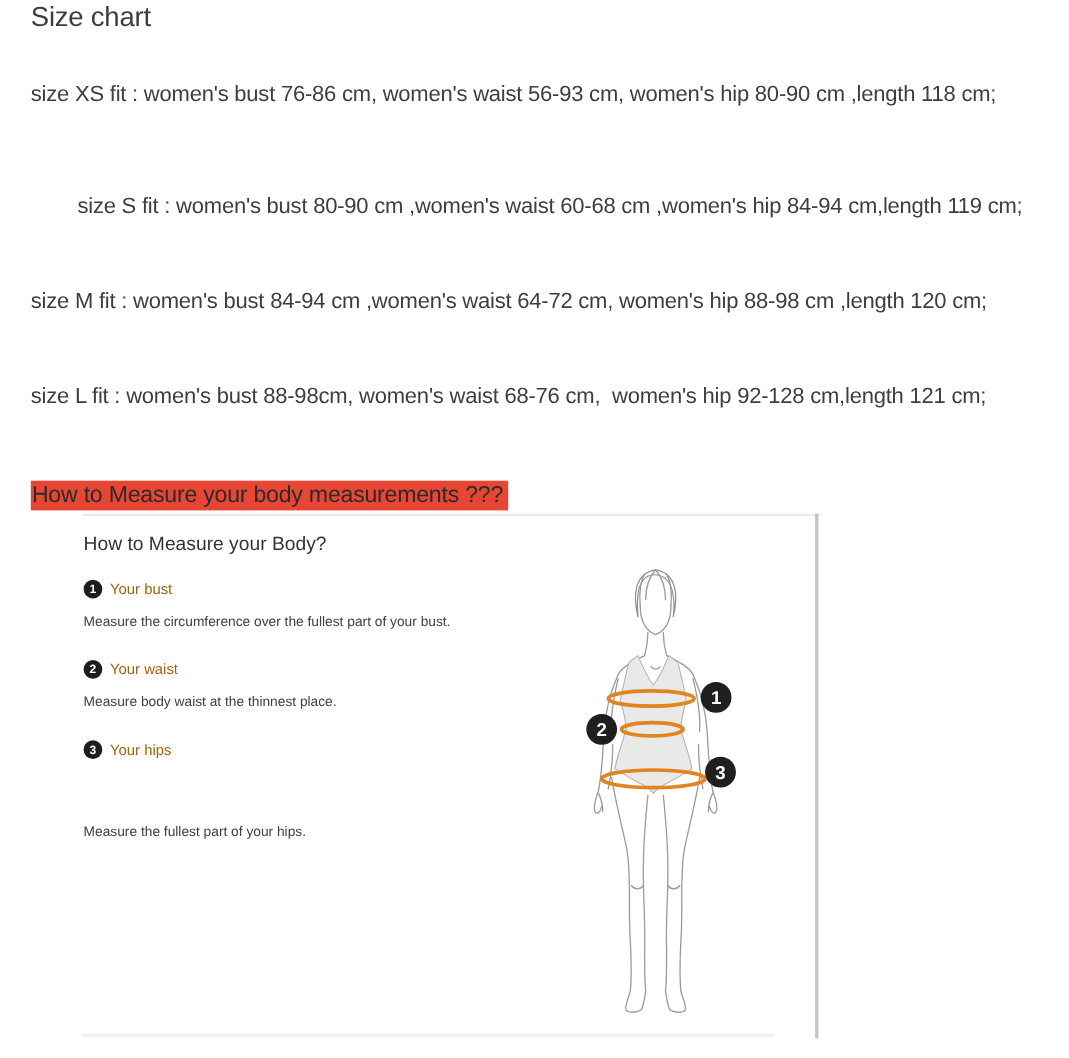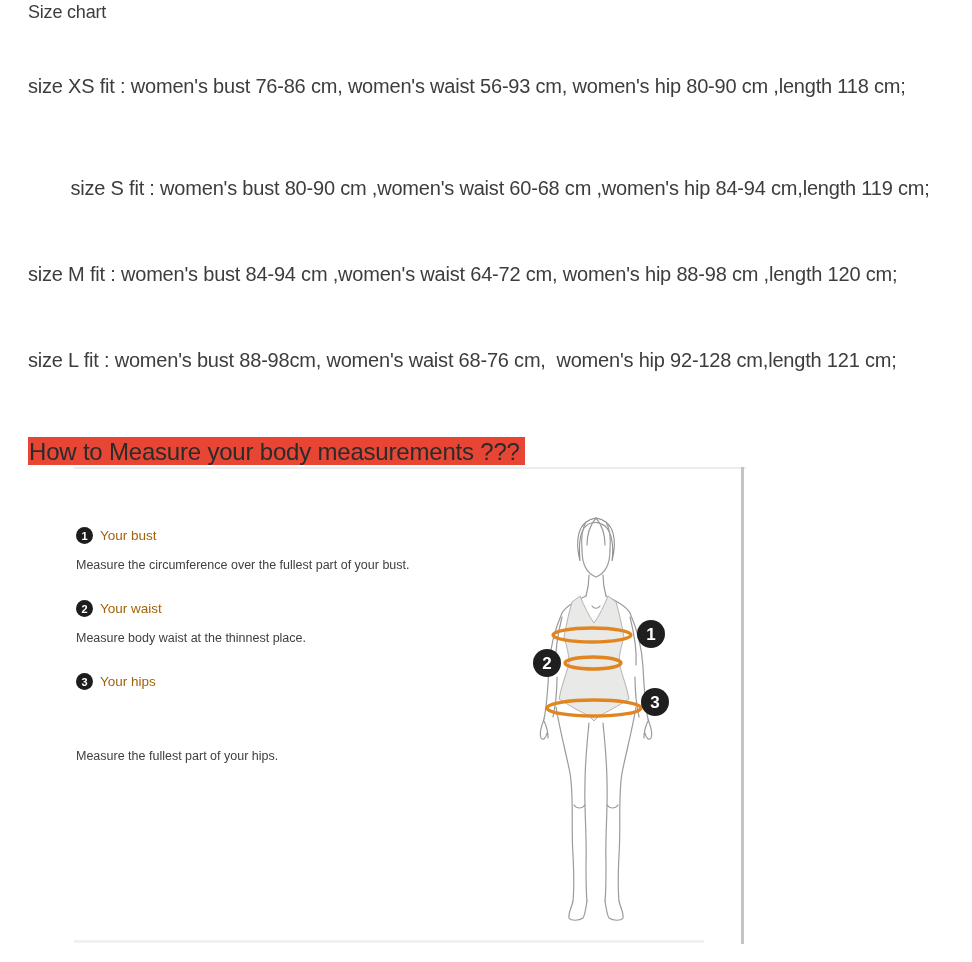--- a/index.html
+++ b/index.html
@@ -4,36 +4,36 @@
 <style>
   html,body{margin:0;padding:0;}
   body{
     width:972px;height:962px;background:#ffffff;position:relative;
     font-family:"Liberation Sans","DejaVu Sans",sans-serif;
     overflow:hidden;
   }
   
   .page-title{
     position:absolute;left:28px;top:2px;
-    font-size:18px;color:#3d3d3d;font-weight:400;letter-spacing:-0.2px;
+    font-size:25px;color:#3d3d3d;font-weight:400;letter-spacing:-0.2px;
   }
   .size-line{
     position:absolute;left:28px;width:944px;
     font-size:20px;line-height:34px;color:#3d3d3d;letter-spacing:-0.2px;
     white-space:pre-wrap;
   }
   .size-xs{top:49px;}
   .size-s{top:151px;text-align:center;}
   .size-m{top:237px;}
   .size-l{top:323px;}
   
   .highlight{
     position:absolute;left:28px;top:437px;
     display:inline-block;padding:1px 5px 2px 1px;
-    font-size:24px;font-weight:500;color:#2b2b2b;letter-spacing:-0.2px;
+    font-size:21px;font-weight:500;color:#2b2b2b;letter-spacing:-0.2px;
     background:#e74634;
   }
   
   .guide{position:absolute;left:0;top:465px;width:972px;height:497px;background:#ffffff;}
   .hairline-top{position:absolute;left:74px;top:2px;width:672px;height:2px;background:#ececec;}
   .hairline-bottom{position:absolute;left:74px;top:475px;width:630px;height:3px;background:#f1f1f1;}
   .vline-right{position:absolute;left:741px;top:2px;width:3px;height:477px;background:#c4c4c4;}
   .guide-title{
     position:absolute;left:76px;top:19px;
     font-size:17.5px;color:#333333;font-weight:400;
@@ -75,20 +75,21 @@
 <p class="size-line size-m">size M fit : women's bust 84-94 cm ,women's waist 64-72 cm, women's hip 88-98 cm ,length 120 cm;</p>
 <p class="size-line size-l">size L fit : women's bust 88-98cm, women's waist 68-76 cm,  women's hip 92-128 cm,length 121 cm;</p>
 
 <div class="highlight">How to Measure your body measurements ???</div>
 
 <div class="guide">
   <div class="hairline-top"></div>
   <div class="vline-right"></div>
   <div class="hairline-bottom"></div>
 
+  <div class="guide-title">How to Measure your Body?</div>
 
   <div class="step-head step-1-head">
     <span class="step-num">1</span>
     <span class="step-label">Your bust</span>
   </div>
   <div class="step-desc step-1-desc">Measure the circumference over the fullest part of your bust.</div>
 
   <div class="step-head step-2-head">
     <span class="step-num">2</span>
     <span class="step-label">Your waist</span>

